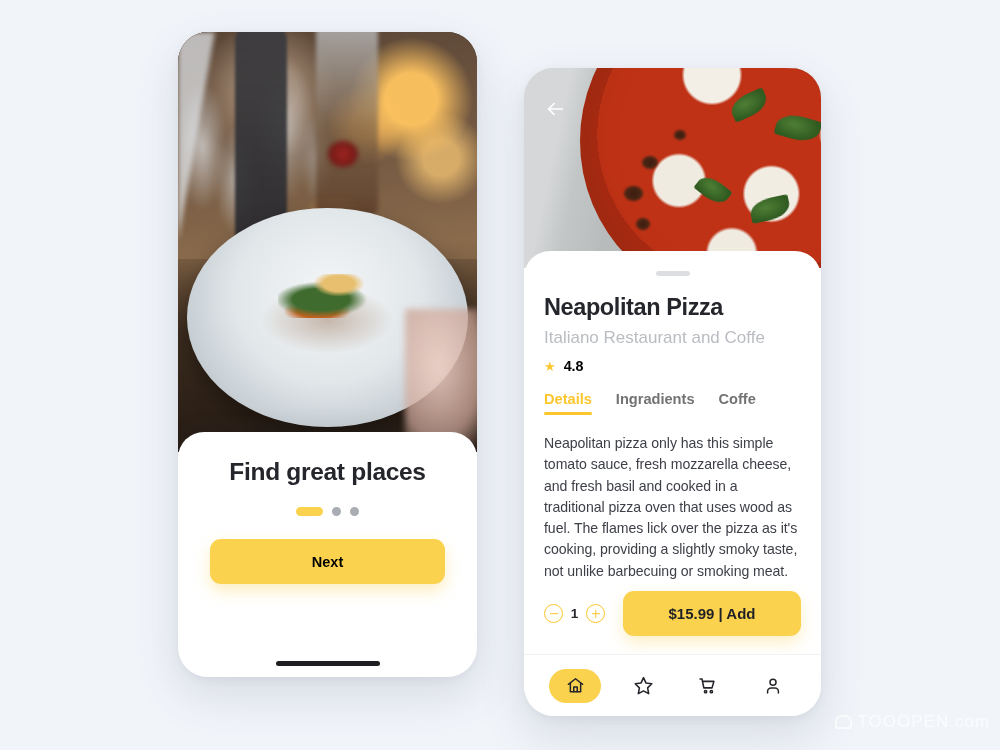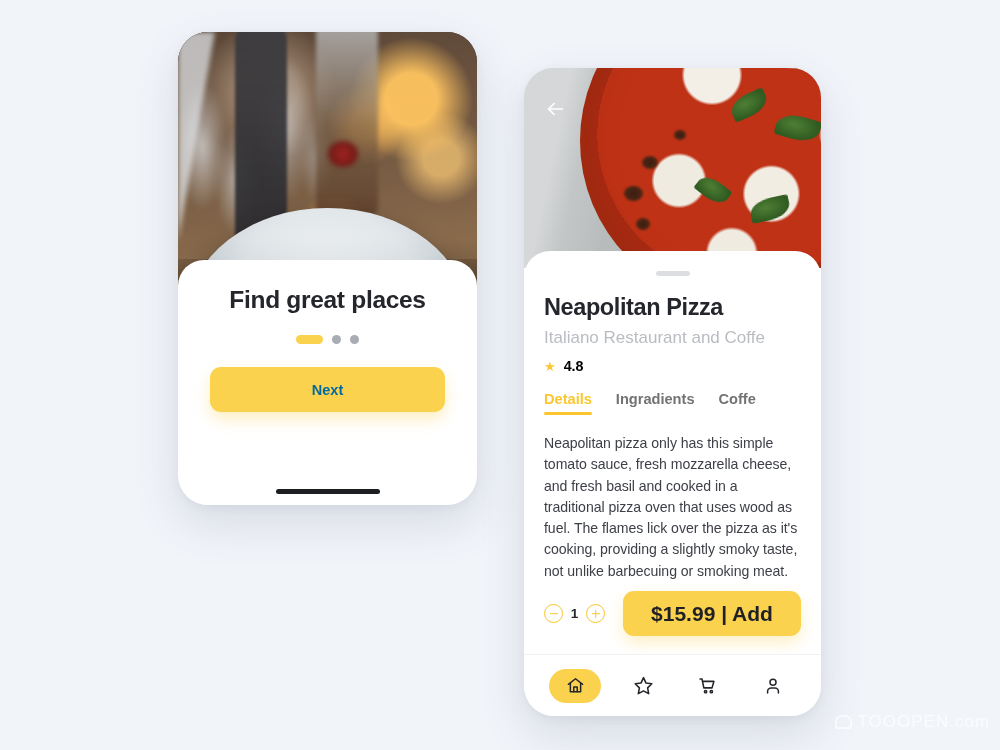--- a/index.html
+++ b/index.html
@@ -40,21 +40,21 @@
   }
 
   
   .phone {
     position: absolute;
     background: #ffffff;
     border-radius: 30px;
     overflow: hidden;
     box-shadow: 0 18px 45px rgba(80,95,120,.16), 0 3px 10px rgba(80,95,120,.07);
   }
-  #phone-left  { left: 178px; top: 32px;  width: 299px; height: 473px; }
+  #phone-left  { left: 178px; top: 32px;  width: 299px; height: 645px; }
   #phone-right { left: 524px; top: 68px;  width: 297px; height: 648px; }
 
   
   .onboard-photo {
     position: absolute;
     inset: 0 0 auto 0;
     height: 420px;
     overflow: hidden;
     background: #2b2119;
   }
@@ -185,21 +185,21 @@
   }
   .dot { width: 9px; height: 9px; border-radius: 50%; background: #a9acb2; }
   .dot.active { width: 27px; border-radius: 6px; background: #fbd24e; }
   .next-btn {
     margin-top: 23px;
     width: 100%;
     height: 45px;
     border: none;
     border-radius: 11px;
     background: #fbd24e;
-    color: #0369a1;
+    color: #000000;
     font-family: inherit;
     font-size: 14.5px;
     font-weight: 700;
     cursor: pointer;
     box-shadow: 0 7px 16px rgba(250,205,70,.34);
   }
   .home-indicator {
     position: absolute;
     left: 50%; bottom: 11px;
     transform: translateX(-50%);
@@ -357,21 +357,21 @@
   }
   .qty { font-size: 13.5px; font-weight: 700; color: #25262b; min-width: 9px; text-align: center; }
   .add-btn {
     flex: 1;
     height: 45px;
     border: none;
     border-radius: 11px;
     background: #fbd24e;
     color: #1f2026;
     font-family: inherit;
-    font-size: 21px;
+    font-size: 15px;
     font-weight: 700;
     cursor: pointer;
     box-shadow: 0 7px 16px rgba(250,205,70,.3);
   }
 
   .bottom-nav {
     position: absolute;
     left: 0; right: 0; bottom: 0;
     height: 62px;
     background: #ffffff;

